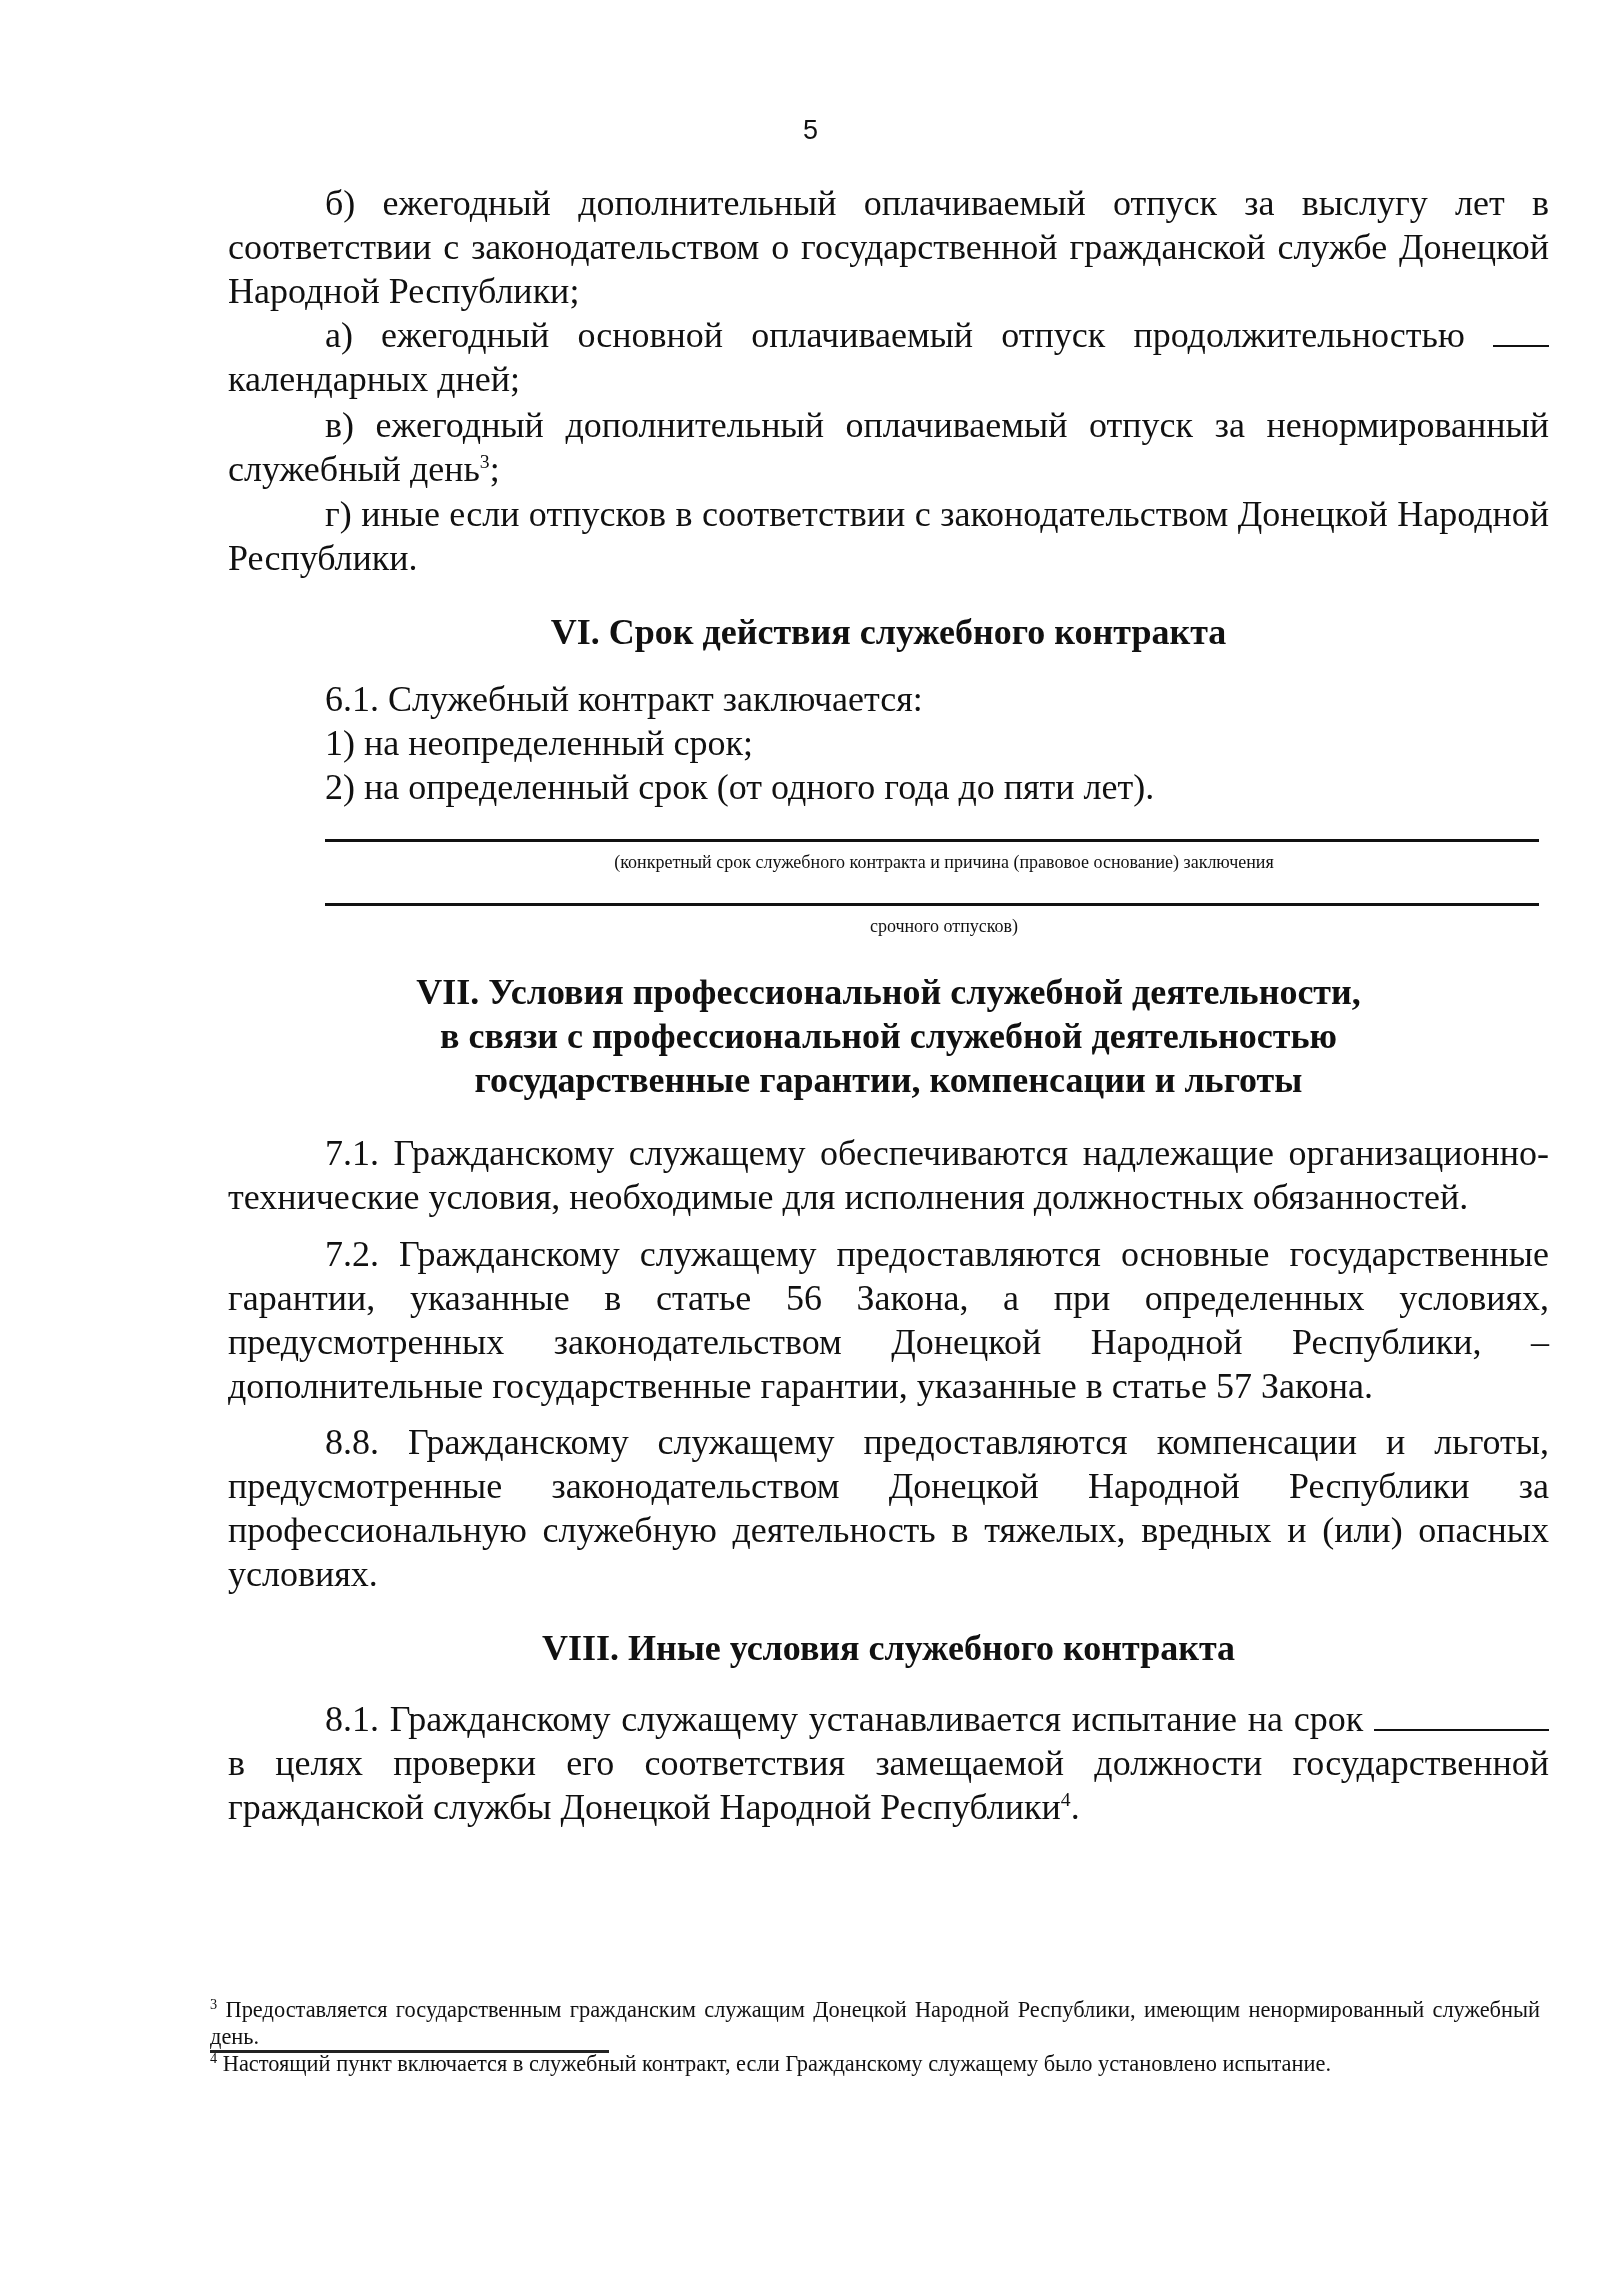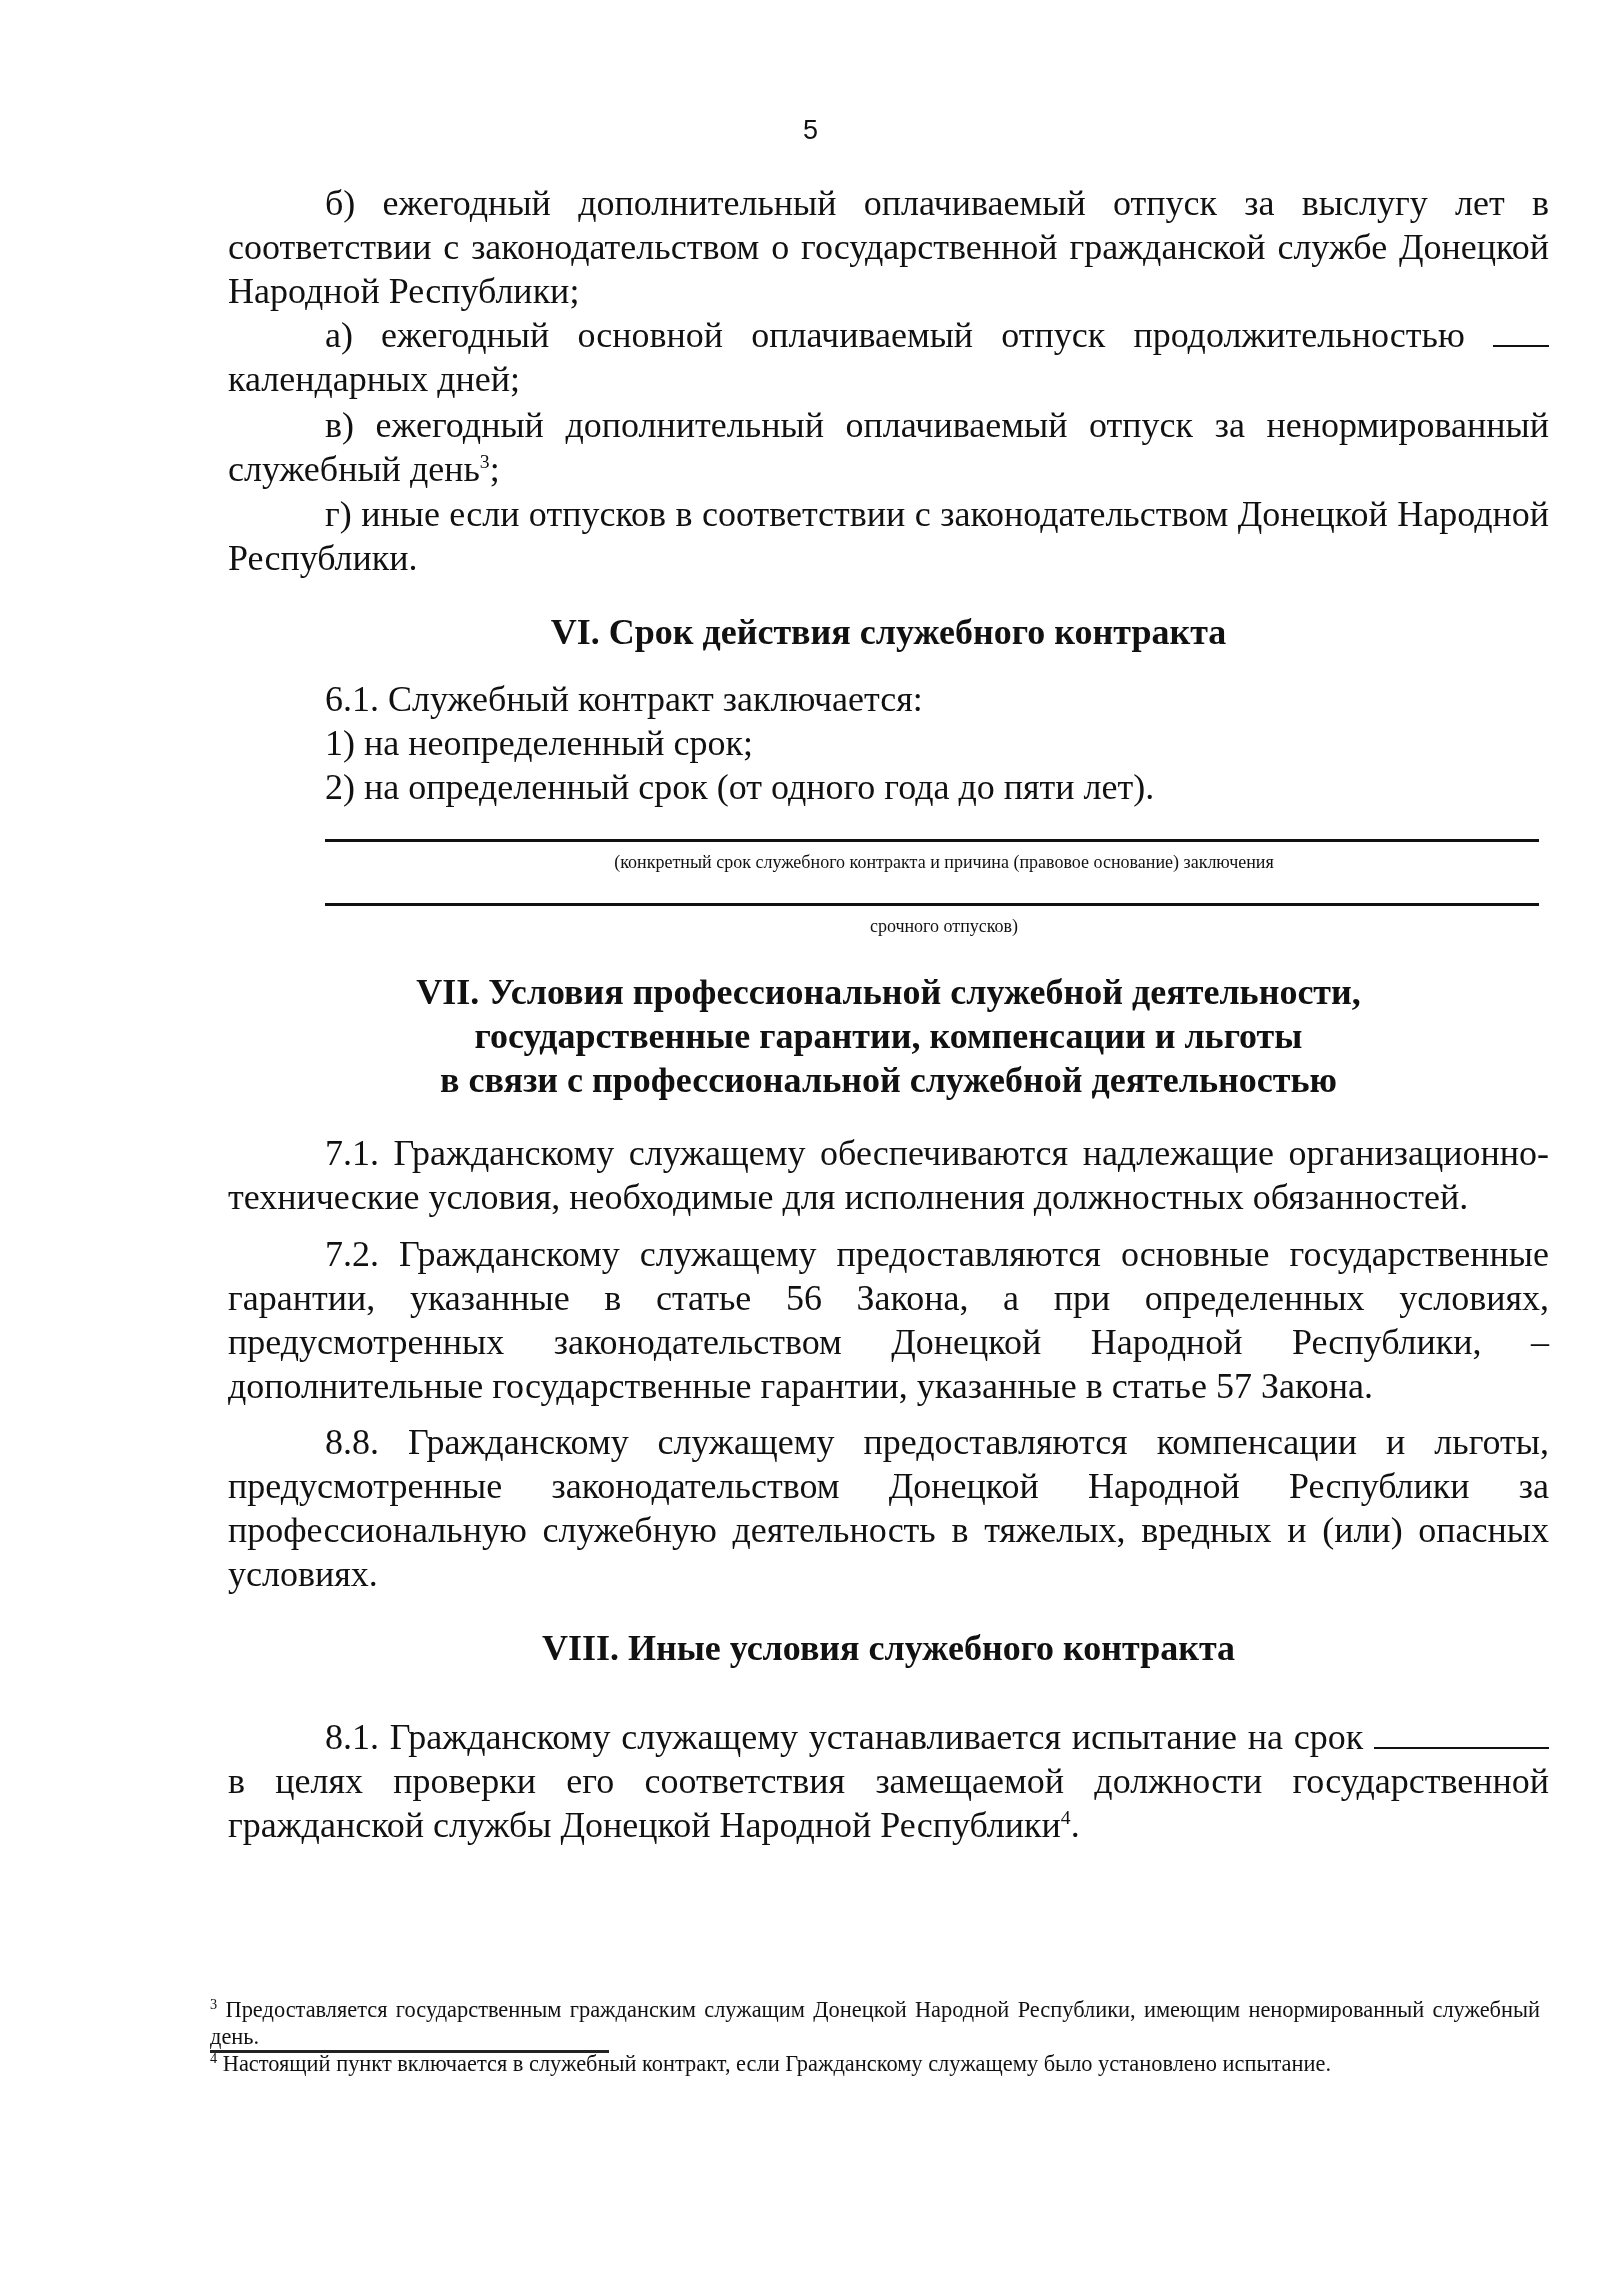--- a/index.html
+++ b/index.html
@@ -62,31 +62,31 @@
     <p class="plain-line">2) на определенный срок (от одного года до пяти лет).</p>
   </div>
 
   <div class="fill-line" style="margin-top:30px"></div>
   <p class="fill-caption" style="margin-top:7.2px">(конкретный срок служебного контракта и причина (правовое основание) заключения</p>
   <div class="fill-line" style="margin-top:27px"></div>
   <p class="fill-caption" style="margin-top:7.2px">срочного отпусков)</p>
 
   <div style="margin-top:30px">
     <p class="heading">VII. Условия профессиональной служебной деятельности,</p>
+    <p class="heading">в связи с профессиональной служебной деятельностью</p>
     <p class="heading">государственные гарантии, компенсации и льготы</p>
-    <p class="heading">в связи с профессиональной служебной деятельностью</p>
   </div>
 
   <p class="p indent" style="margin-top:29px">7.1. Гражданскому служащему обеспечиваются надлежащие организационно-технические условия, необходимые для исполнения должностных обязанностей.</p>
   <p class="p indent" style="margin-top:12.5px">7.2. Гражданскому служащему предоставляются основные государственные гарантии, указанные в статье 56 Закона, а при определенных условиях, предусмотренных законодательством Донецкой Народной Республики, – дополнительные государственные гарантии, указанные в статье 57 Закона.</p>
   <p class="p indent" style="margin-top:12.5px">8.8. Гражданскому служащему предоставляются компенсации и льготы, предусмотренные законодательством Донецкой Народной Республики за профессиональную служебную деятельность в тяжелых, вредных и (или) опасных условиях.</p>
 
   <p class="heading" style="margin-top:30px">VIII. Иные условия служебного контракта</p>
 
-  <p class="p indent" style="margin-top:45px"><span>8.1. Гражданскому служащему устанавливается испытание на срок </span><span class="blank" style="width:175px"></span><span> в целях проверки его соответствия замещаемой должности государственной гражданской службы Донецкой Народной Республики</span><sup>4</sup><span>.</span></p>
+  <p class="p indent" style="margin-top:27px"><span>8.1. Гражданскому служащему устанавливается испытание на срок </span><span class="blank" style="width:175px"></span><span> в целях проверки его соответствия замещаемой должности государственной гражданской службы Донецкой Народной Республики</span><sup>4</sup><span>.</span></p>
 </div>
 
 <div class="footnote-rule"></div>
 <div class="footnotes">
   <p class="fn"><sup>3</sup><span> Предоставляется государственным гражданским служащим Донецкой Народной Республики, имеющим ненормированный служебный день.</span></p>
   <p class="fn"><sup>4</sup><span> Настоящий пункт включается в служебный контракт, если Гражданскому служащему было установлено испытание.</span></p>
 </div>
 
 
 </body></html>

